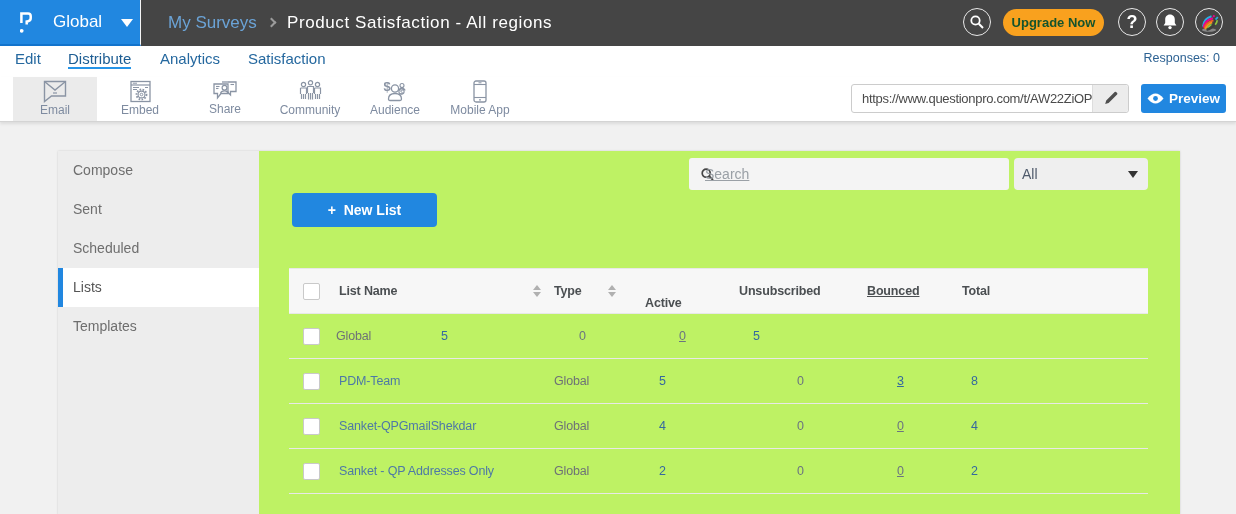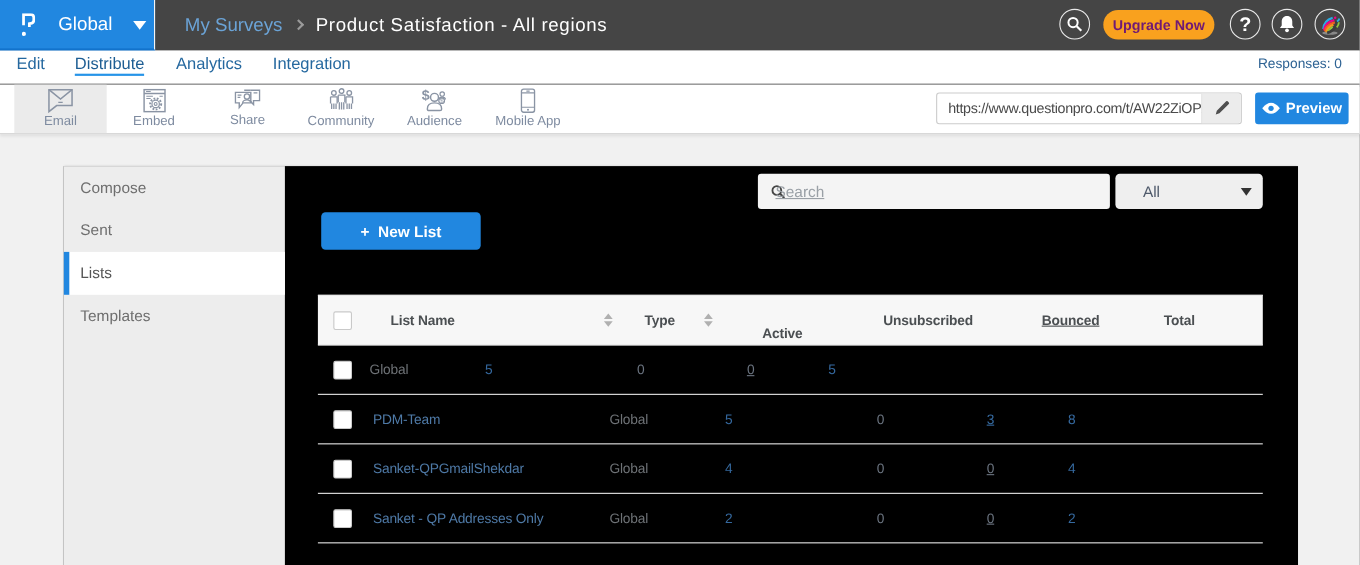--- a/index.html
+++ b/index.html
@@ -10,56 +10,56 @@
 #topbar { position:absolute; left:0; top:0; width:1236px; height:46px; background:#454545; }
 #logoarea { position:absolute; left:0; top:0; width:141px; height:46px; background:#2187e0; border-bottom:2px solid #1273cc; border-right:1px solid #f5f5f5; }
 #logoarea svg { position:absolute; left:20px; top:12px; }
 #surveys { position:absolute; left:53px; top:0; height:44px; line-height:44px; color:#fff; font-size:17px; }
 #svcaret { position:absolute; left:121px; top:19px; width:0; height:0; border-left:6.5px solid transparent; border-right:6.5px solid transparent; border-top:8px solid #fff; }
 .crumb { position:absolute; top:0; height:46px; line-height:46px; font-size:17px; }
 #crumb1 { left:168px; color:#6ba3d6; }
 #crumbsep { left:268px; top:19px; width:7px; height:7px; border-right:2px solid #9b9b9b; border-bottom:2px solid #9b9b9b; transform:rotate(-45deg); height:7px; }
 #crumb2 { left:287px; color:#ffffff; letter-spacing:0.6px; }
 .circ { position:absolute; top:8px; width:28px; height:28px; border:1px solid #e9e9e9; border-radius:50%; }
-#upgrade { position:absolute; left:1003px; top:9px; width:101px; height:27px; background:#f9a11e; border-radius:14px; color:#701a75; font-size:13px; font-weight:bold; text-align:center; line-height:27px; }
+#upgrade { position:absolute; left:1003px; top:9px; width:101px; height:27px; background:#f9a11e; border-radius:14px; color:#14532d; font-size:13px; font-weight:bold; text-align:center; line-height:27px; }
 #qmark { color:#fff; font-weight:bold; font-size:18px; text-align:center; line-height:27px; }
 
 
-#tabrow { position:absolute; left:0; top:46px; width:1236px; height:33px; background:#fff; border-bottom:3px solid #737373; }
+#tabrow { position:absolute; left:0; top:46px; width:1236px; height:33px; background:#fff; border-bottom:1px solid #737373; }
 .tab { position:absolute; top:4px; height:18px; line-height:17px; font-size:15px; color:#25689f; }
 #responses { position:absolute; right:16px; top:4px; height:18px; line-height:17px; font-size:12.5px; color:#2d6293; }
 
 
 #toolbar { position:absolute; left:0; top:77px; width:1236px; height:45px; background:#fff; border-bottom:1px solid #d4d4d4; box-shadow:0 2px 3px rgba(0,0,0,0.09); }
 #emailsel { position:absolute; left:13px; top:0; width:84px; height:44px; background:#ebebeb; }
 .titem { position:absolute; top:0; width:84px; height:44px; text-align:center; }
 .titem svg { display:block; margin:3px auto 0 auto; }
 .titem .lbl { display:block; font-size:12px; color:#7e8ba0; margin-top:0px; }
 #urlbox { position:absolute; left:851px; top:7px; width:278px; height:29px; background:#fff; border:1px solid #ccc; border-radius:3px; }
 #urltext { position:absolute; left:10px; top:0; height:27px; line-height:27px; font-size:13px; letter-spacing:-0.3px; color:#4a4a4a; white-space:nowrap; width:233px; overflow:hidden; }
 #pencilbtn { position:absolute; right:0; top:0; width:36px; height:27px; background:#ececec; border-left:1px solid #ddd; border-radius:0 3px 3px 0; }
 #previewbtn { position:absolute; left:1141px; top:7px; width:85px; height:29px; background:#2187e0; border-radius:3px; color:#fff; font-size:13.5px; font-weight:bold; text-align:center; line-height:29px; }
 
 
-#card { position:absolute; left:58px; top:151px; width:1122px; height:364px; background:#000000; box-shadow:0 0 2px rgba(0,0,0,0.15); }
+#card { position:absolute; left:58px; top:151px; width:1122px; height:364px; background:#bef264; box-shadow:0 0 2px rgba(0,0,0,0.15); }
 #sidebar { position:absolute; left:0; top:0; width:201px; height:364px; background:#ededed; }
 .sitem { height:39px; line-height:39px; padding-left:15px; font-size:14px; color:#6e6e6e; }
 .sitem.active { background:#fff; border-left:5px solid #2187e0; padding-left:10px; color:#555; }
 
 #searchbox { position:absolute; left:631px; top:7px; width:320px; height:32px; background:#f4f4f4; border-radius:3px; }
 #searchbox .ph { position:absolute; left:16px; top:0; line-height:32px; font-size:14px; color:#9aa0a6;text-decoration:underline; }
 #alldd { position:absolute; left:956px; top:7px; width:134px; height:32px; background:#efefef; border-radius:4px; }
-#alldd .t { position:absolute; left:8px; line-height:32px; font-size:14px; color:#4f5a6b;margin-left:17px; }
+#alldd .t { position:absolute; left:8px; line-height:32px; font-size:14px; color:#4f5a6b; }
 #alldd .c { position:absolute; right:10px; top:13px; width:0; height:0; border-left:5.5px solid transparent; border-right:5.5px solid transparent; border-top:7px solid #333; }
 #newlist { position:absolute; left:234px; top:42px; width:145px; height:34px; background:#2187e0; border-radius:4px; color:#fff; text-align:center; line-height:34px; font-size:14px; font-weight:bold; }
 
 
 #tbl { position:absolute; left:231px; top:117px; width:859px; }
 .trow { display:flex; height:45px; align-items:center; border-bottom:1px solid #e8e8e8; font-size:12.5px; letter-spacing:-0.15px; }
-#thead { background:#f7f7f7; border-top:1px solid #e8e8e8; font-weight:bold; color:#4b4f52; height:46px;gap:16px; }
+#thead { background:#f7f7f7; border-top:1px solid #e8e8e8; font-weight:bold; color:#4b4f52; height:46px; }
 .c1 { width:38px; } .c2 { width:218px; padding-left:12px; position:relative; }
 .c3 { width:75px; padding-left:9px; position:relative; } .c4 { width:80px; }
 .c5 { width:130px; } .c6 { width:100px;text-decoration:underline; } .c7 { width:80px; }
 #thead .c4 { padding-left:25px;margin-top:24px; } #thead .c5 { padding-left:39px; }
 #thead .c6 { padding-left:37px; } #thead .c7 { padding-left:32px; }
 .trow.data .c4 { padding-left:39px; } .trow.data .c5 { padding-left:97px; }
 .trow.data .c6 { padding-left:67px; } .trow.data .c7 { padding-left:41px; }
 .cb { width:17px; height:17px; border:1px solid #c9c9c9; border-radius:2px; background:#fff; margin-left:14px; }
 .name { color:#4e79a6; }
 .gray { color:#6e7276; }
@@ -111,21 +111,21 @@
       <path d="M19.5 10.5 Q21.3 9.3 21.6 7.8" fill="none" stroke="#29abe2" stroke-width="1.7"></path>
       <circle cx="17.8" cy="7.2" r="1.1" fill="#ec008c"></circle>
     </svg>
   </div>
 </div>
 
 <div id="tabrow">
   <div class="tab" style="left:15px;">Edit</div>
   <div class="tab" style="left:68px; height:19px; border-bottom:2px solid #2694e8; color:#1d5d93;">Distribute</div>
   <div class="tab" style="left:160px;">Analytics</div>
-  <div class="tab" style="left:248px;">Integration</div>
+  <div class="tab" style="left:248px;">Satisfaction</div>
   <div id="responses">Responses: 0</div>
 </div>
 
 <div id="toolbar">
   <div id="emailsel"></div>
   <div class="titem" style="left:13px;">
     <svg width="24" height="23" viewBox="0 0 24 23">
         <path d="M1.5 1.5 H22.5 V16 H8.5 L1.5 21.5 Z" fill="none" stroke="#8a94a4" stroke-width="1.4"></path>
         <path d="M1.5 1.5 L12 10 L22.5 1.5" fill="none" stroke="#8a94a4" stroke-width="1.4"></path>
         <line x1="10" y1="13" x2="14" y2="13" stroke="#8a94a4" stroke-width="1.2"></line>
@@ -221,20 +221,21 @@
     <svg width="17" height="11" viewBox="0 0 17 11" style="vertical-align:-1px; margin-right:5px;">
         <path d="M0.5 5.5 Q4.5 0.5 8.5 0.5 Q12.5 0.5 16.5 5.5 Q12.5 10.5 8.5 10.5 Q4.5 10.5 0.5 5.5 Z" fill="#fff"></path>
         <circle cx="8.5" cy="5.5" r="2.4" fill="#2187e0"></circle>
       </svg>Preview</div>
 </div>
 
 <div id="card">
   <div id="sidebar">
     <div class="sitem">Compose</div>
     <div class="sitem">Sent</div>
+    <div class="sitem">Scheduled</div>
     <div class="sitem active">Lists</div>
     <div class="sitem">Templates</div>
   </div>
 
   <div id="searchbox">
     <svg width="13" height="13" viewBox="0 0 13 13" style="position:absolute; left:12px; top:10px;">
         <circle cx="5.2" cy="5.2" r="4" fill="none" stroke="#454545" stroke-width="1.7"></circle>
         <line x1="8.2" y1="8.2" x2="12" y2="12" stroke="#454545" stroke-width="1.9"></line>
       </svg>
     <div class="ph">Search</div>

